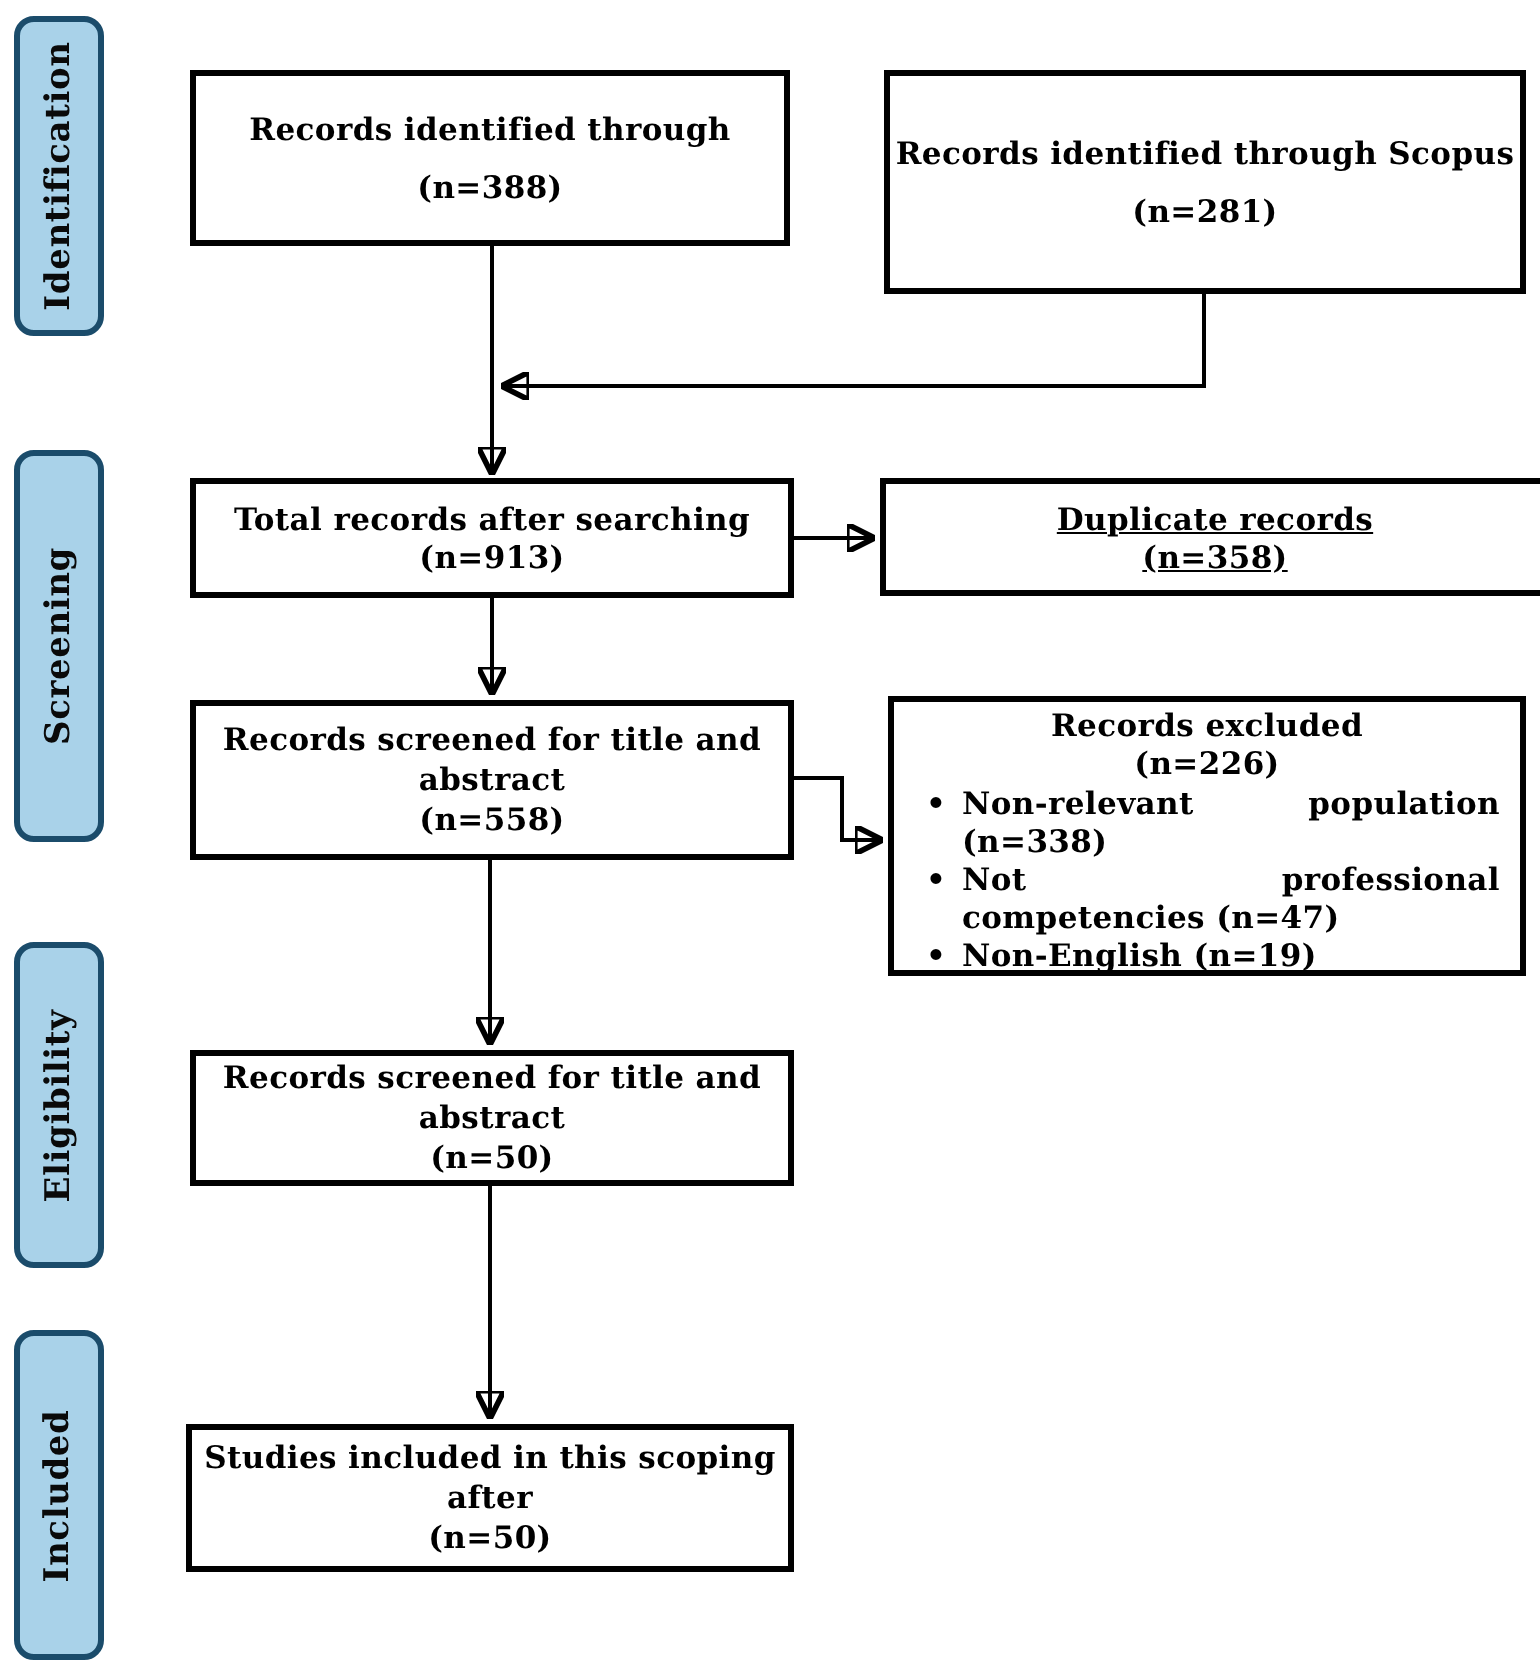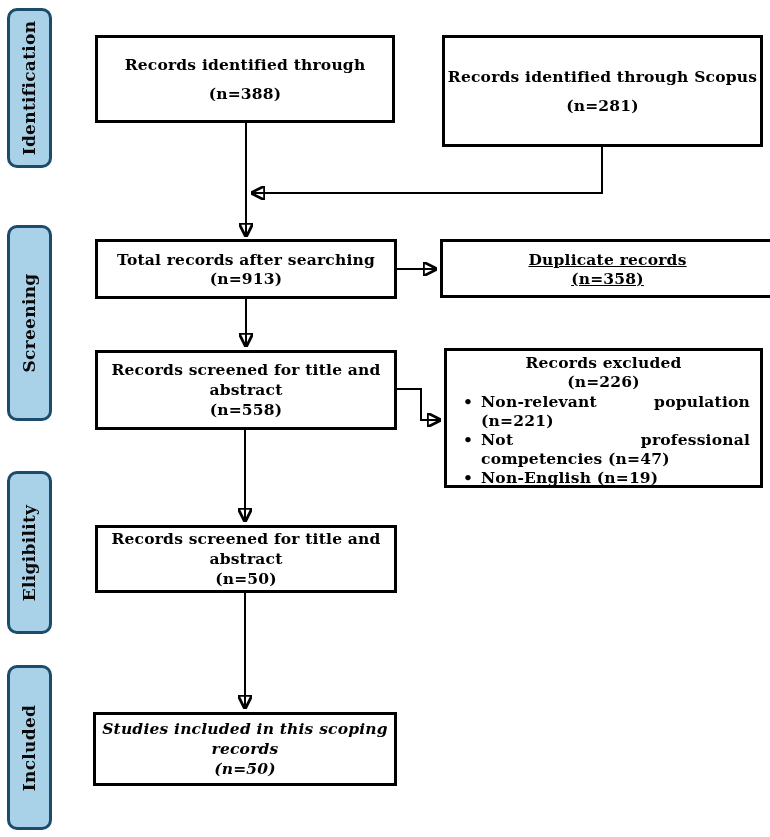--- a/index.html
+++ b/index.html
@@ -27,21 +27,21 @@
   .fbox.loose { line-height:29px; }
 
   #box-google-scholar { left:95px;  top:35px;  width:300px; height:88px; }
   #box-scopus         { left:442px; top:35px;  width:321px; height:112px; }
   #box-total          { left:95px;  top:239px; width:302px; height:60px; line-height:19px; }
   #box-duplicate      { left:440px; top:239px; width:335px; height:59px; line-height:19px;text-decoration:underline; }
   #box-screened-351   { left:95px;  top:350px; width:302px; height:80px; }
   #box-excluded       { left:444px; top:348px; width:319px; height:140px;
                         justify-content:center; padding:10px 8px 6px 8px; line-height:19px; }
   #box-screened-50    { left:95px;  top:525px; width:302px; height:68px; }
-  #box-included       { left:93px;  top:712px; width:304px; height:74px;font-style:italic; }
+  #box-included       { left:93px;  top:712px; width:304px; height:74px; }
 
   
   .bullets { list-style:none; width:100%; margin-top:1px; }
   .bullets li { display:flex; text-align:left; }
   .bullet-glyph { flex:0 0 26px; text-align:center; }
   .bullet-text  { flex:1 1 auto; text-align:justify; padding-right:2px; }
 
   
   svg.connectors { position:absolute; left:0; top:0; width:770px; height:837px;
                    pointer-events:none; }
@@ -105,38 +105,38 @@
     <span class="ln">abstract</span>
     <span class="ln">(n=558)</span>
   </div>
 
   <div class="fbox" id="box-excluded">
     <span class="ln">Records excluded</span>
     <span class="ln">(n=226)</span>
     <ul class="bullets">
       <li>
         <span class="bullet-glyph">•</span>
-        <span class="bullet-text">Non-relevant population (n=221)</span>
+        <span class="bullet-text">Non-relevant population (n=338)</span>
       </li>
       <li>
         <span class="bullet-glyph">•</span>
         <span class="bullet-text">Not professional competencies (n=47)</span>
       </li>
       <li>
         <span class="bullet-glyph">•</span>
         <span class="bullet-text">Non-English (n=19)</span>
       </li>
     </ul>
   </div>
 
   <div class="fbox" id="box-screened-50">
     <span class="ln">Records screened for title and</span>
     <span class="ln">abstract</span>
     <span class="ln">(n=50)</span>
   </div>
 
   <div class="fbox" id="box-included">
     <span class="ln">Studies included in this scoping</span>
-    <span class="ln">records</span>
+    <span class="ln">after</span>
     <span class="ln">(n=50)</span>
   </div>
 
 </div>
 
 </body></html>

